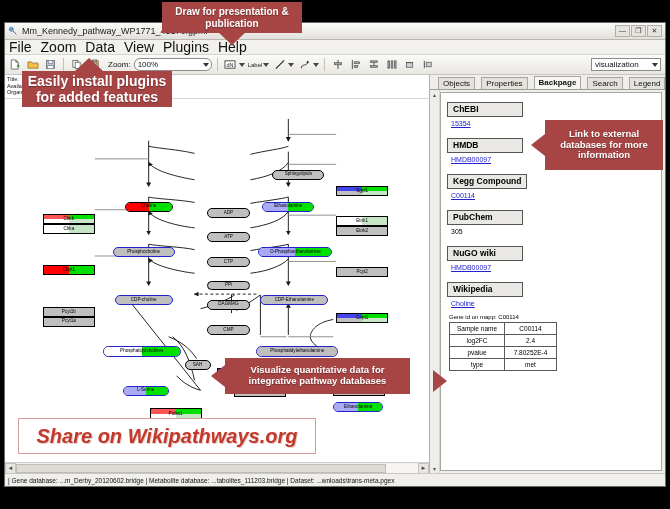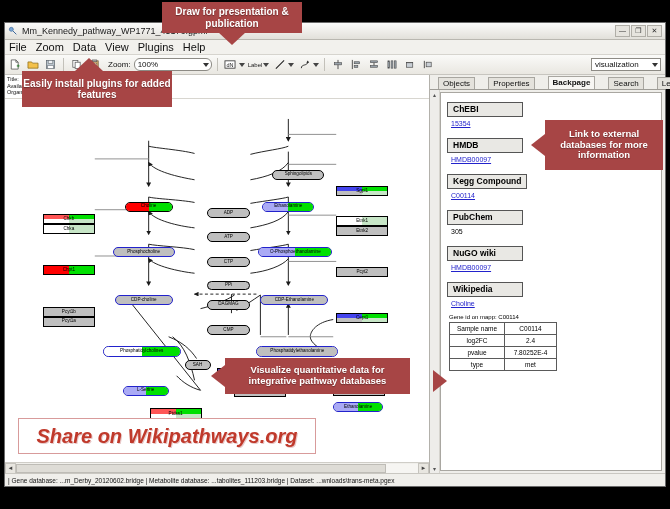--- a/index.html
+++ b/index.html
@@ -22,21 +22,21 @@
     font-size:9px; color:#1a1a1a; position:relative;
   }
   .tb-ico { width:10px; height:10px; flex:0 0 auto; }
   .tb-title { white-space:nowrap; overflow:hidden; text-overflow:clip; }
   .tb-btns { margin-left:auto; display:flex; gap:1px; }
   .tb-btn { width:15px; height:12px; background:#e6e4de; border:1px solid #b0aea7;
             font-size:7px; line-height:10px; text-align:center; color:#333; }
   
   .menubar {
     height:15px; background:#f2f1ed; border-bottom:1px solid #d6d4ce;
-    display:flex; align-items:center; padding:0 4px; gap:9px; font-size:11px; color:#111;
+    display:flex; align-items:center; padding:0 4px; gap:9px; font-size:14px; color:#111;
   }
   .menubar span { cursor:default; }
   
   .toolbar {
     height:20px; background:linear-gradient(#fafaf8,#e9e7e1);
     border-bottom:1px solid #c7c5bf;
     display:flex; align-items:center; padding:0 2px; gap:3px;
   }
   .tbtn { width:15px; height:15px; display:flex; align-items:center; justify-content:center;
           border:1px solid transparent; }
@@ -65,21 +65,21 @@
   .infohdr { height:24px; background:#fff; border-bottom:1px solid #d8d6d0; padding:1px 2px;
              font-size:5.5px; line-height:6.5px; color:#111; overflow:hidden; }
   .canvaswrap { flex:1; position:relative; background:#fff; overflow:hidden; }
   .hscroll { height:11px; background:#f0efeb; border-top:1px solid #cfcdc7; display:flex; align-items:center; }
   .hs-arrow { width:11px; height:11px; display:flex;align-items:center;justify-content:center;
               background:#e8e6e0; border:1px solid #c6c4be; font-size:6px; color:#444; }
   .hs-track { flex:1; height:9px; background:#f6f5f2; position:relative; }
   .hs-thumb { position:absolute; left:0; top:0; height:9px; width:92%; background:#dedcd6; border:1px solid #bebcb6; }
   
   .rightpane { flex:1; display:flex; flex-direction:column; background:#efeeea; min-width:0; }
-  .tabstrip { height:15px; display:flex; align-items:flex-end; gap:13px; padding-left:8px;
+  .tabstrip { height:15px; display:flex; align-items:flex-end; gap:6px; padding-left:8px;
               border-bottom:1px solid #9f9d97; background:#efeeea; }
   .tab { font-size:8px; padding:1px 4px 1px; background:#e4e2dc; border:1px solid #a8a6a0;
          border-bottom:none; color:#111; }
   .tab.active { background:#f7f6f3; font-weight:bold; padding-bottom:2px; }
   .rp-inner { flex:1; display:flex; min-height:0; }
   .rp-scroll { width:10px; background:#eeedea; border-right:1px solid #d5d3cd;
                display:flex; flex-direction:column; align-items:center; justify-content:space-between;
                font-size:6px; color:#555; padding:1px 0; }
   .backpage { flex:1; background:#fff; border:1px solid #a9a7a1; margin:2px 3px 2px 0;
               padding:5px 6px; overflow:hidden; position:relative; }
@@ -576,21 +576,21 @@
   </div>
 
   <div class="statusbar">
     <span>| Gene database: ...m_Derby_20120602.bridge | Metabolite database: ...tabolites_111203.bridge | Dataset: ...wnloads\trans-meta.pgex</span>
   </div>
 </div>
 
 <div class="callout" style="left:162px;top:2px;width:140px;height:31px;font-size:10px;">Draw for presentation &amp; publication</div>
 <div class="arrow-dn" style="left:218px;top:32px;"></div>
 
-<div class="callout" style="left:22px;top:71px;width:150px;height:36px;font-size:10px;">Easily install plugins for added features</div>
+<div class="callout" style="left:22px;top:71px;width:150px;height:36px;font-size:14px;">Easily install plugins for added features</div>
 <div class="arrow-up" style="left:75px;top:58px;"></div>
 
 <div class="callout" style="left:545px;top:120px;width:118px;height:50px;font-size:9.5px;padding:0 5px;">Link  to external databases  for more information</div>
 <div class="arrow-lf" style="left:531px;top:134px;"></div>
 
 <div class="callout" style="left:225px;top:358px;width:185px;height:36px;font-size:9.5px;padding:0 4px;">Visualize quantitative data  for integrative pathway databases</div>
 <div class="arrow-lf" style="left:211px;top:365px;"></div>
 <div class="arrow-lf" style="left:433px;top:370px;border-right:none;border-left:14px solid #a74545;"></div>
 
 <div class="share">Share on Wikipathways.org</div>

